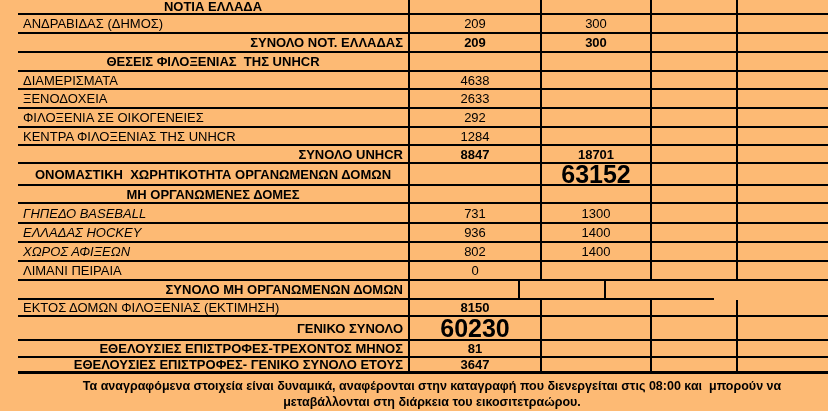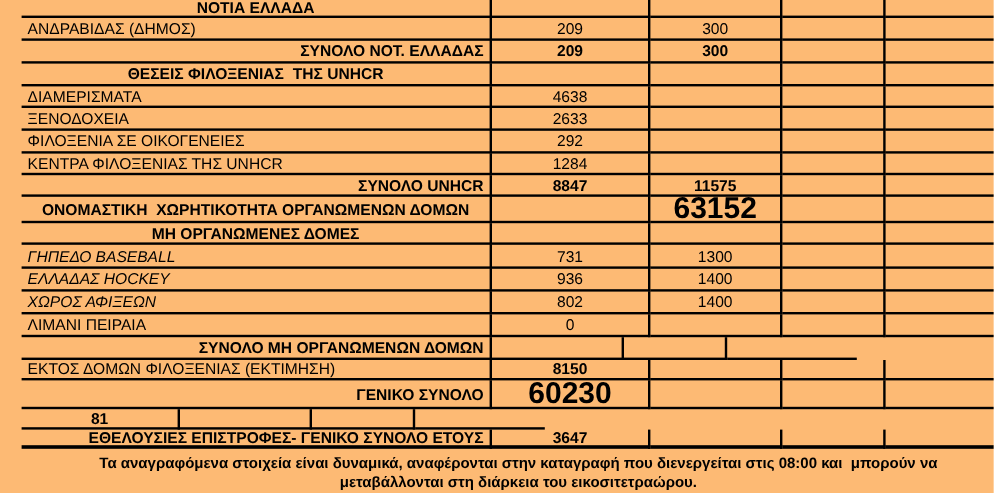--- a/index.html
+++ b/index.html
@@ -127,21 +127,21 @@
       <div class="td c1 al">ΚΕΝΤΡΑ ΦΙΛΟΞΕΝΙΑΣ ΤΗΣ UNHCR</div>
       <div class="td c2">1284</div>
       <div class="td c3"></div>
       <div class="td c4"></div>
       <div class="td c5"></div>
     </div>
 
     <div class="tr h18">
       <div class="td c1 ar b">ΣΥΝΟΛΟ UNHCR</div>
       <div class="td c2 b">8847</div>
-      <div class="td c3 b">11575</div>
+      <div class="td c3 b">18701</div>
       <div class="td c4"></div>
       <div class="td c5"></div>
     </div>
 
     <div class="tr h22">
       <div class="td c1 ac b">ΟΝΟΜΑΣΤΙΚΗ  ΧΩΡΗΤΙΚΟΤΗΤΑ ΟΡΓΑΝΩΜΕΝΩΝ ΔΟΜΩΝ</div>
       <div class="td c2"></div>
       <div class="td c3 b big">63152</div>
       <div class="td c4"></div>
       <div class="td c5"></div>
@@ -204,20 +204,21 @@
 
     <div class="tr h24">
       <div class="td c1 ar b">ΓΕΝΙΚΟ ΣΥΝΟΛΟ</div>
       <div class="td c2 b big">60230</div>
       <div class="td c3"></div>
       <div class="td c4"></div>
       <div class="td c5"></div>
     </div>
 
     <div class="tr h17">
+      <div class="td c1 ar b">ΕΘΕΛΟΥΣΙΕΣ ΕΠΙΣΤΡΟΦΕΣ-ΤΡΕΧΟΝΤΟΣ ΜΗΝΟΣ</div>
       <div class="td c2 b">81</div>
       <div class="td c3"></div>
       <div class="td c4"></div>
       <div class="td c5"></div>
     </div>
 
     <div class="tr h16 thick">
       <div class="td c1 ar b">ΕΘΕΛΟΥΣΙΕΣ ΕΠΙΣΤΡΟΦΕΣ- ΓΕΝΙΚΟ ΣΥΝΟΛΟ ΕΤΟΥΣ</div>
       <div class="td c2 b">3647</div>
       <div class="td c3"></div>

